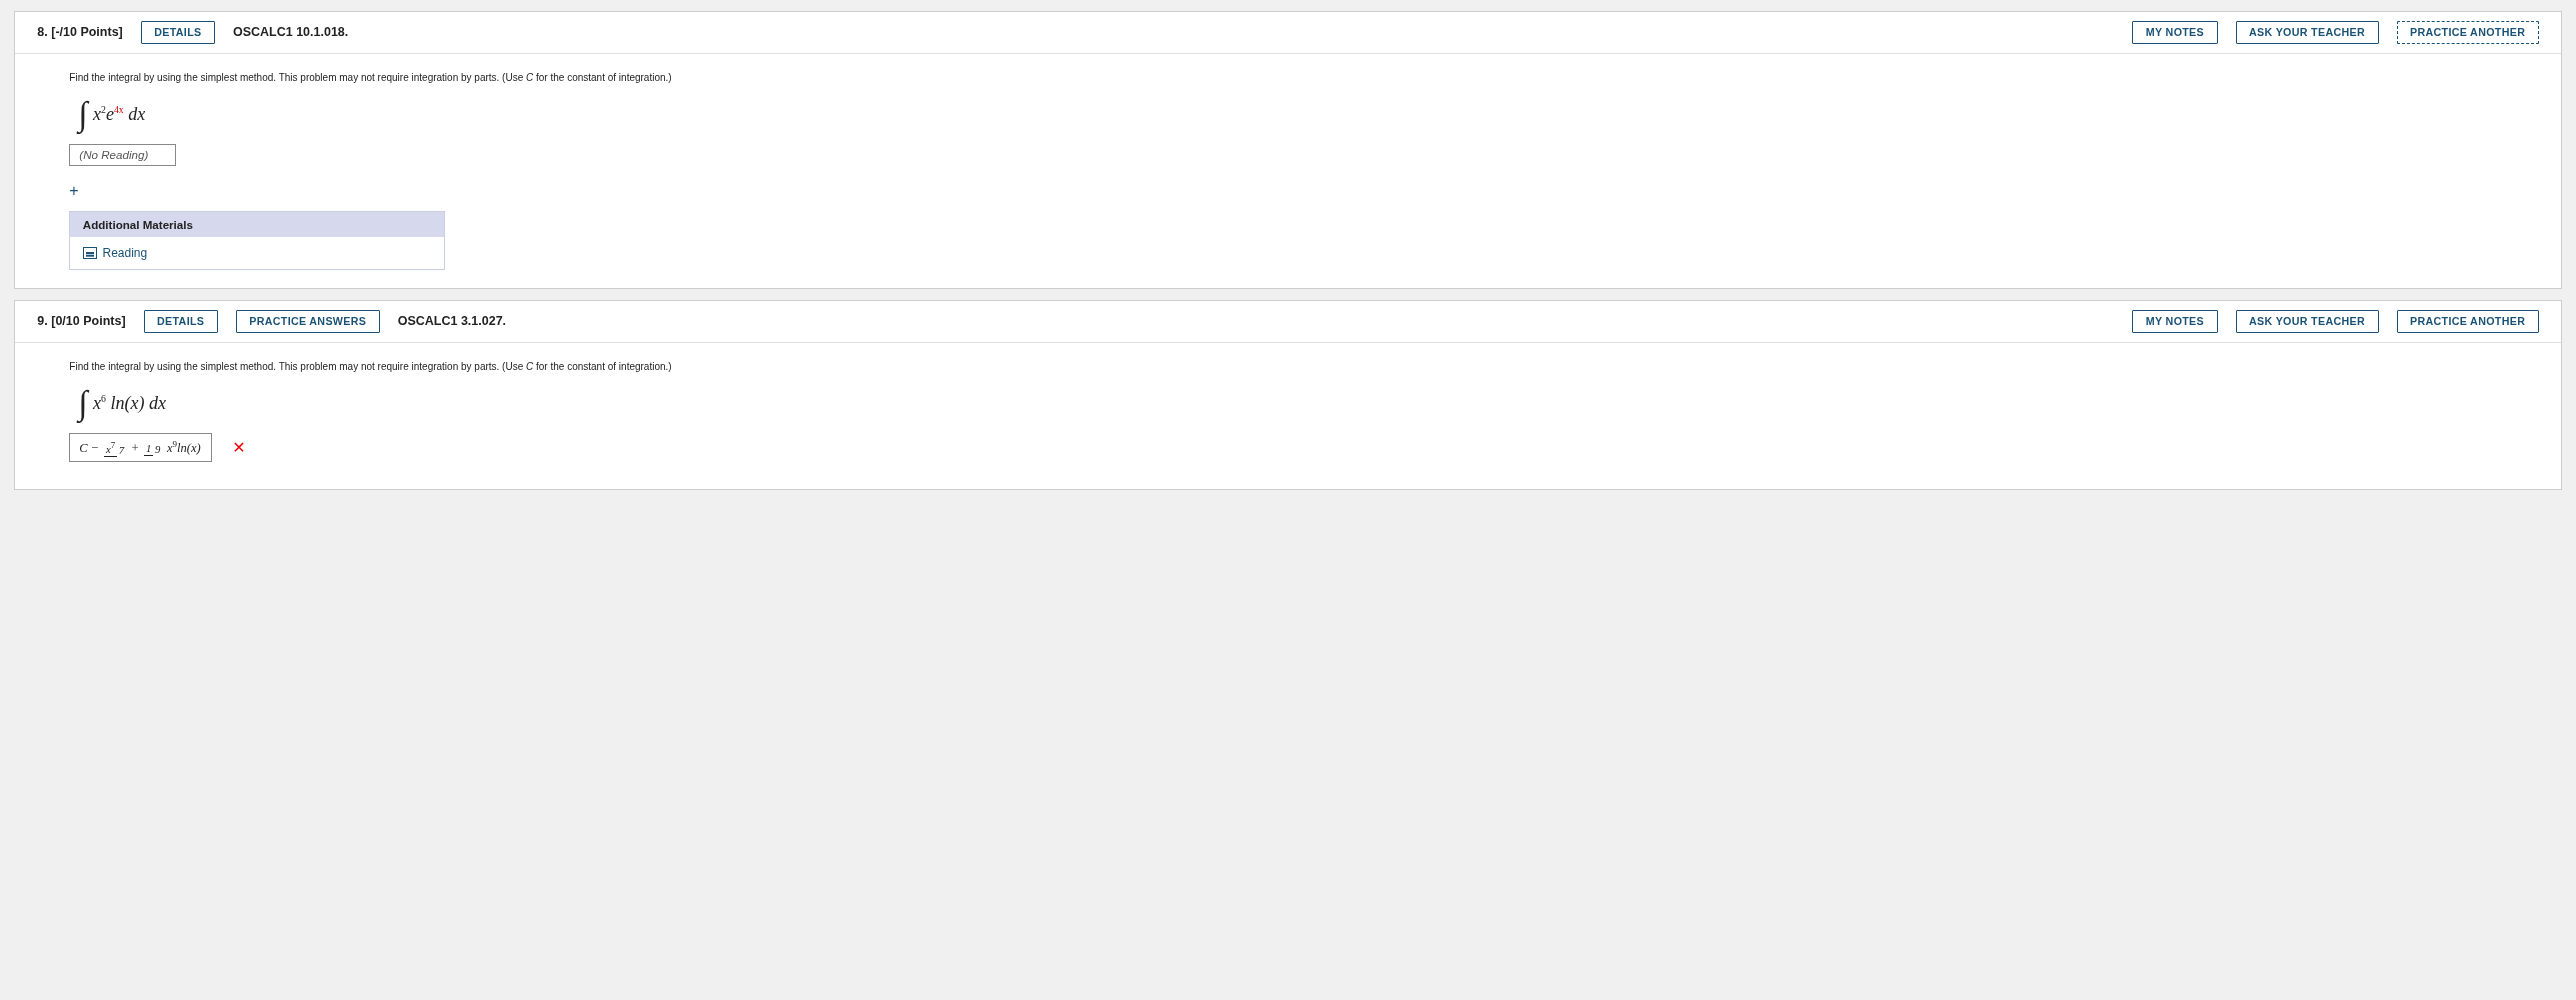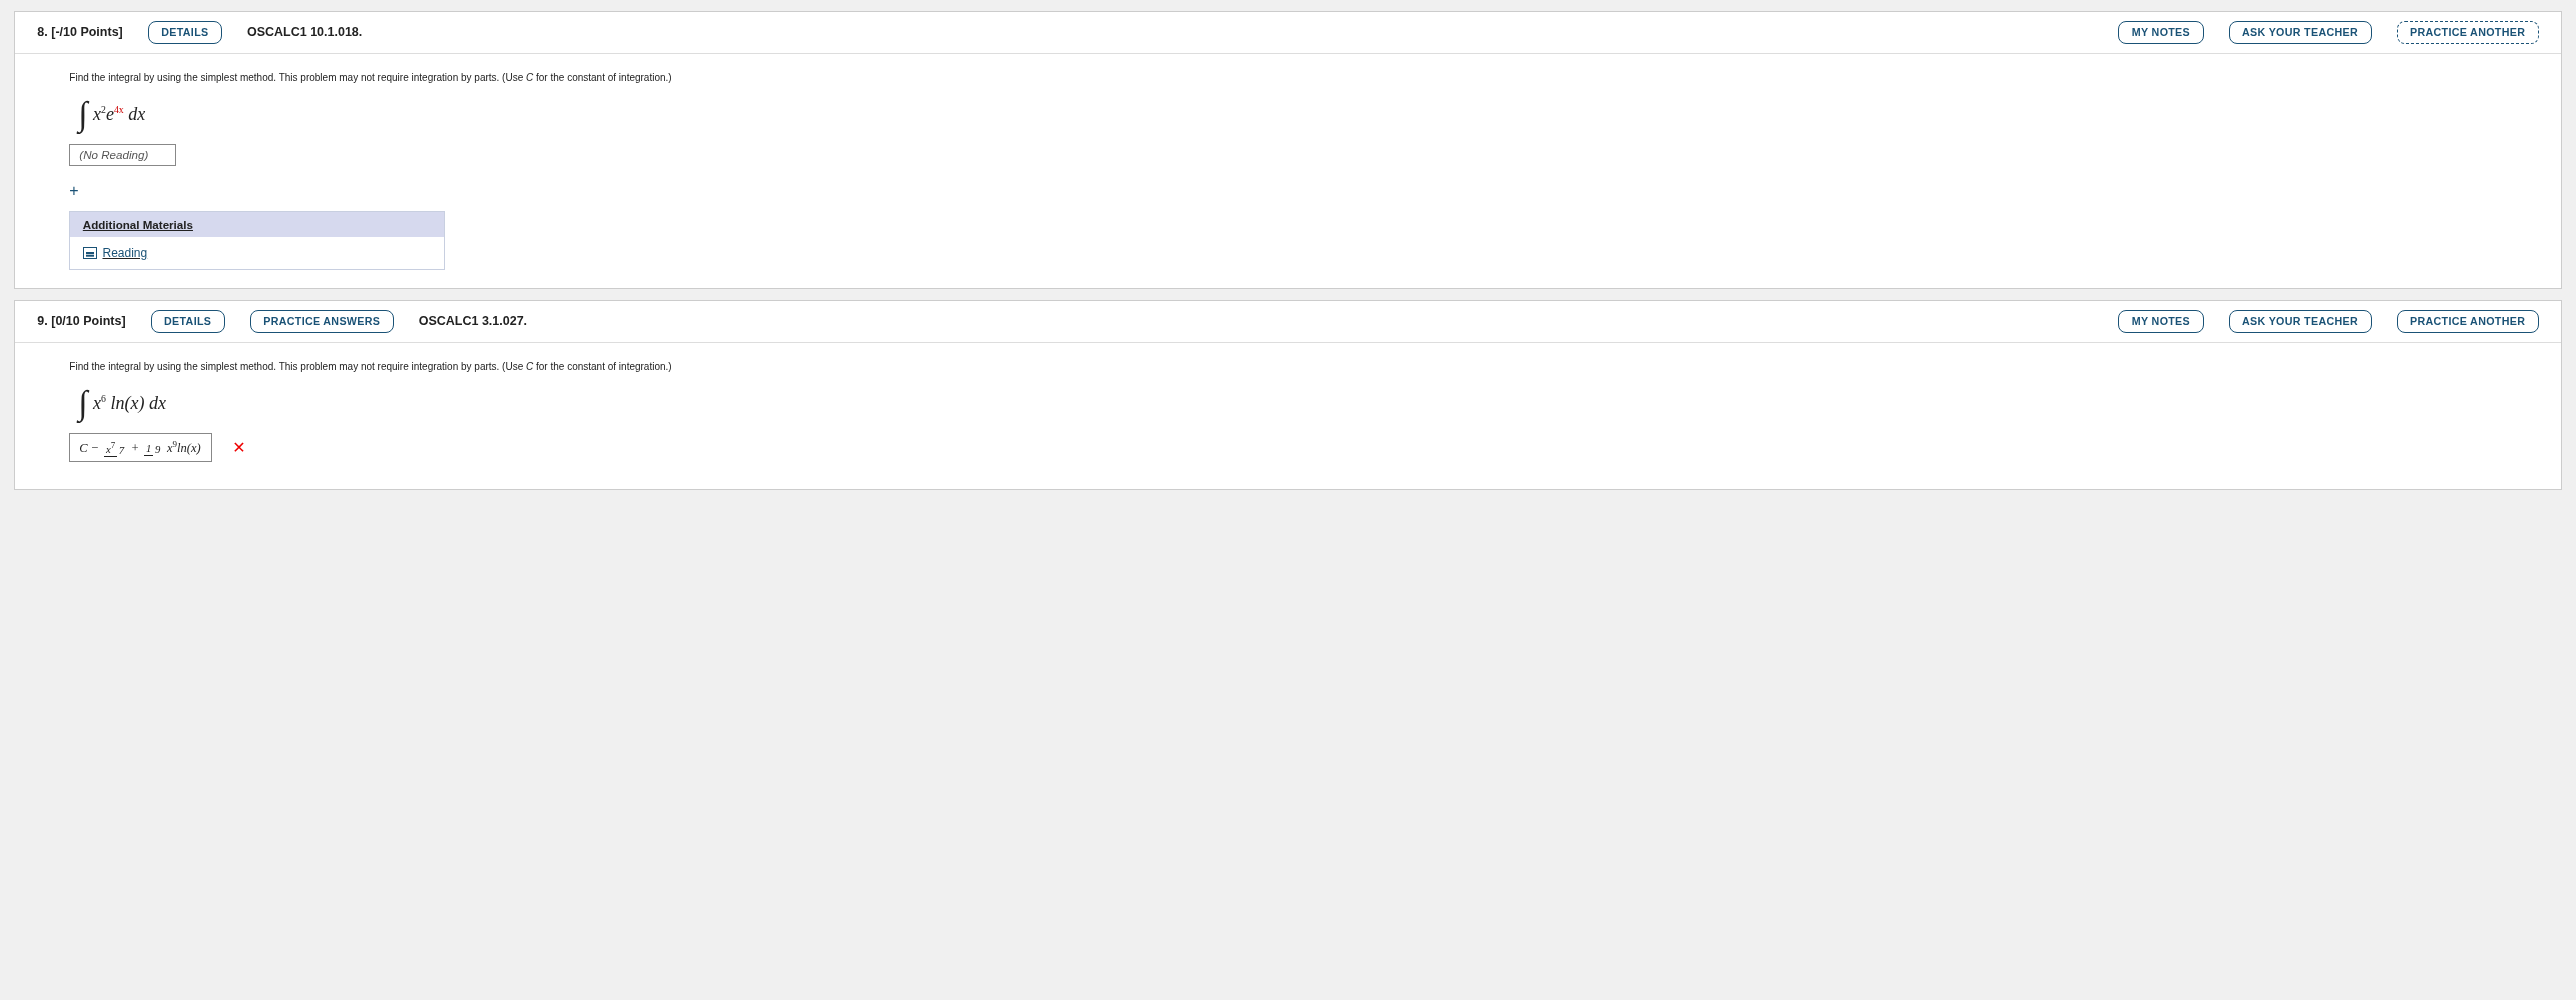--- a/index.html
+++ b/index.html
@@ -15,40 +15,40 @@
       border: 0.9px solid #ccc;
       margin: 10.7px 14.3px;
       padding: 0;
     }
 
     .problem-header {
       display: flex;
       align-items: center;
       padding: 9px 22px;
       border-bottom: 0.9px solid #ddd;
-      gap: 25px;
+      gap: 18px;
       flex-wrap: wrap;
     }
 
     .problem-number {
       font-weight: bold;
       font-size: 12.5px;
       white-space: nowrap;
     }
 
     .btn {
       border: 1.3px solid #1a5276;
       background: #fff;
       color: #1a5276;
       padding: 4.5px 12.5px;
       font-size: 10.7px;
       font-weight: bold;
       cursor: pointer;
       letter-spacing: 0.03em;
-      border-radius: 8px;
+      border-radius: 1px;
     }
 
     .btn-dashed {
       border-style: dashed;
     }
 
     .problem-id {
       font-weight: bold;
       font-size: 12.5px;
       color: #222;
@@ -121,21 +121,20 @@
       color: #1a5276;
       font-size: 16px;
       cursor: pointer;
       margin-bottom: 10.7px;
       display: inline-block;
     }
 
     .additional-materials {
       border: 0.9px solid #c8cfe0;
       max-width: 376px;
-      text-decoration: underline;
     }
 
     .additional-materials-header {
       background: #d6d9ee;
       padding: 6.3px 12.5px;
       font-weight: bold;
       font-size: 11.6px;
       color: #222;
     }
 

